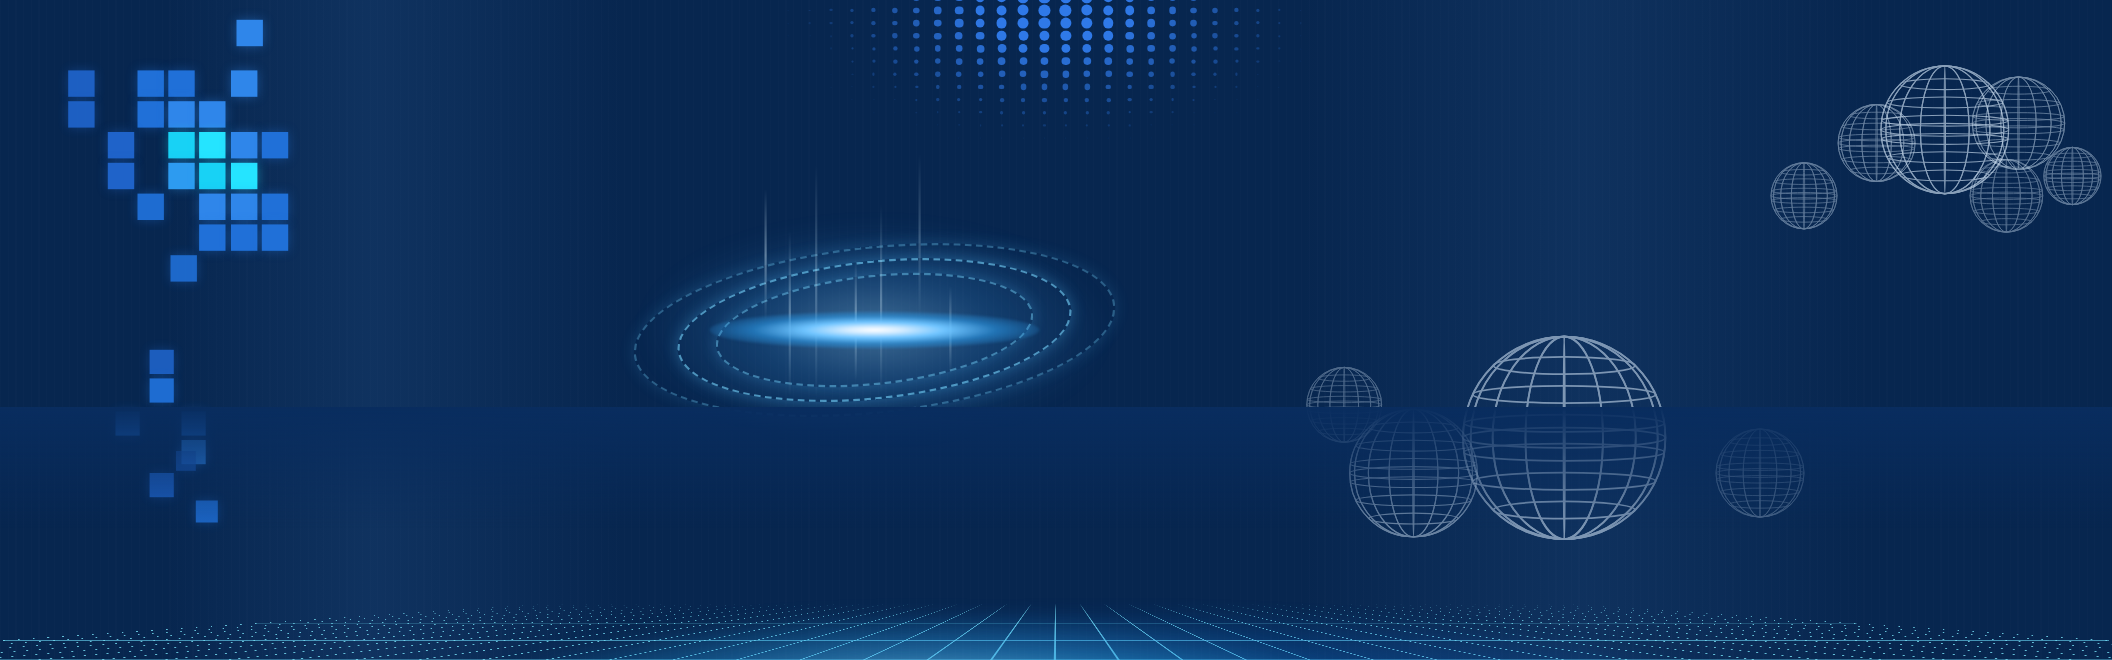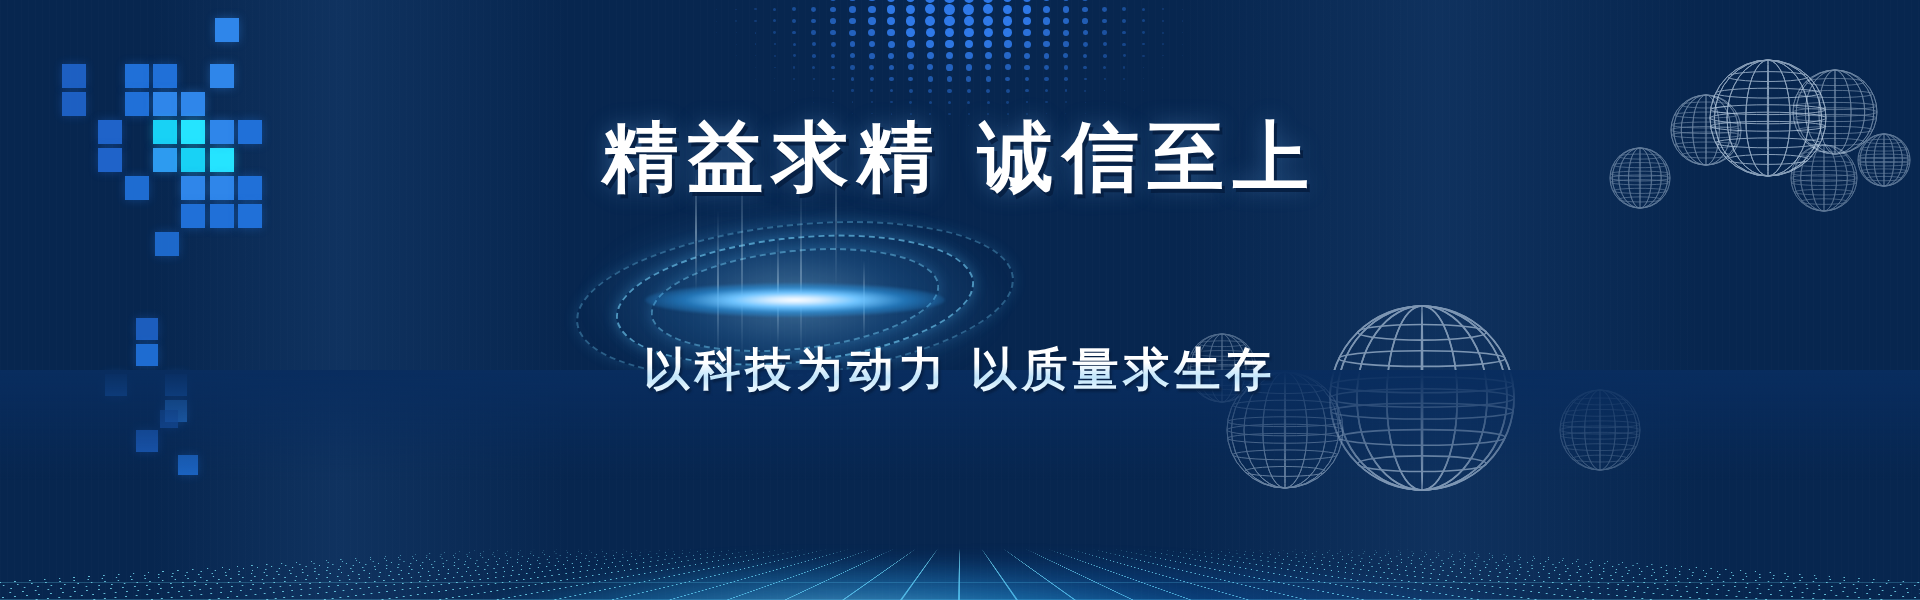--- a/index.html
+++ b/index.html
@@ -664,16 +664,14 @@
     <div id="orbcore"></div>
   </div>
 
   <div id="plane">
     <div id="planeGrid"></div>
     <div id="planeGlow"></div>
     <div id="planeGlow2"></div>
     <div id="planeFade"></div>
   </div>
 
-  <div id="headline">精益求精  诚信至上</div>
-  <div id="subtitle">以科技为动力  以质量求生存</div>
 
 </div>
 
 </body></html>

